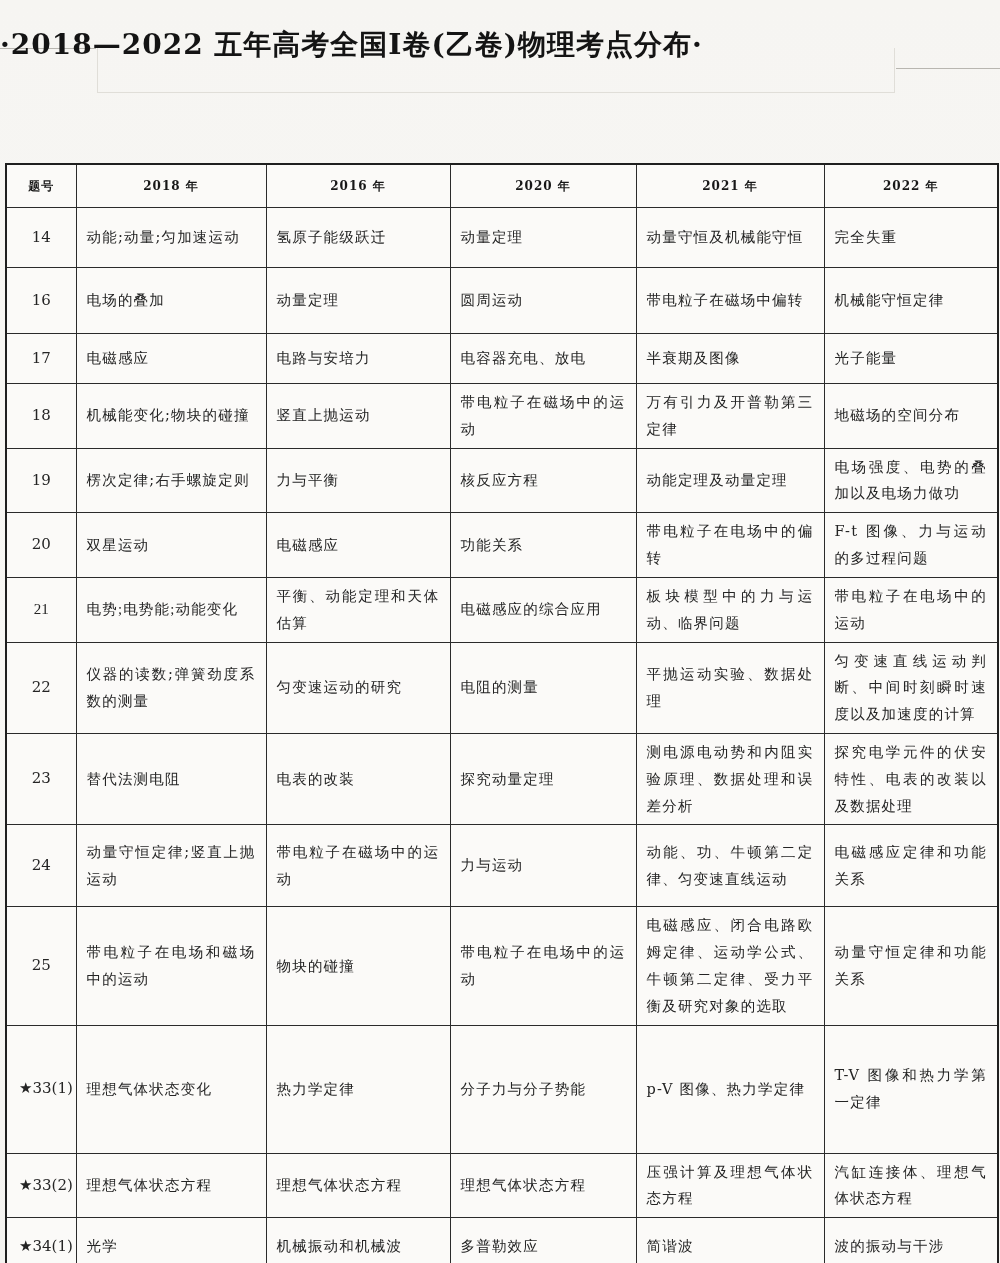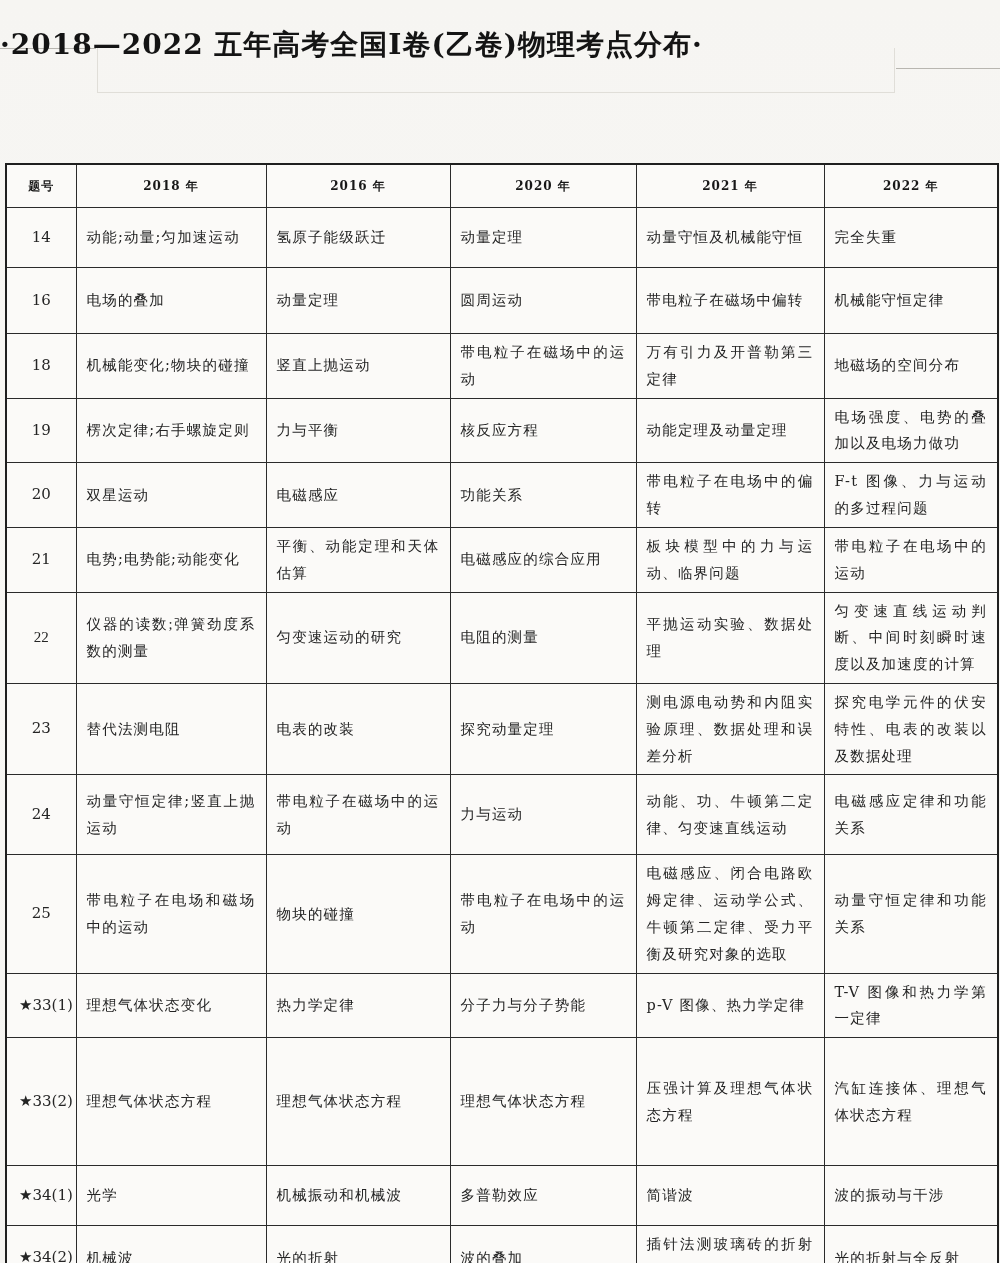--- a/index.html
+++ b/index.html
@@ -158,20 +158,28 @@
         </tr>
         <tr>
           <td>16</td>
           <td>电场的叠加</td>
           <td>动量定理</td>
           <td>圆周运动</td>
           <td>带电粒子在磁场中偏转</td>
           <td>机械能守恒定律</td>
         </tr>
         <tr>
+          <td>17</td>
+          <td>电磁感应</td>
+          <td>电路与安培力</td>
+          <td>电容器充电、放电</td>
+          <td>半衰期及图像</td>
+          <td>光子能量</td>
+        </tr>
+        <tr>
           <td>18</td>
           <td>机械能变化;物块的碰撞</td>
           <td>竖直上抛运动</td>
           <td>带电粒子在磁场中的运动</td>
           <td>万有引力及开普勒第三定律</td>
           <td>地磁场的空间分布</td>
         </tr>
         <tr>
           <td>19</td>
           <td>楞次定律;右手螺旋定则</td>

